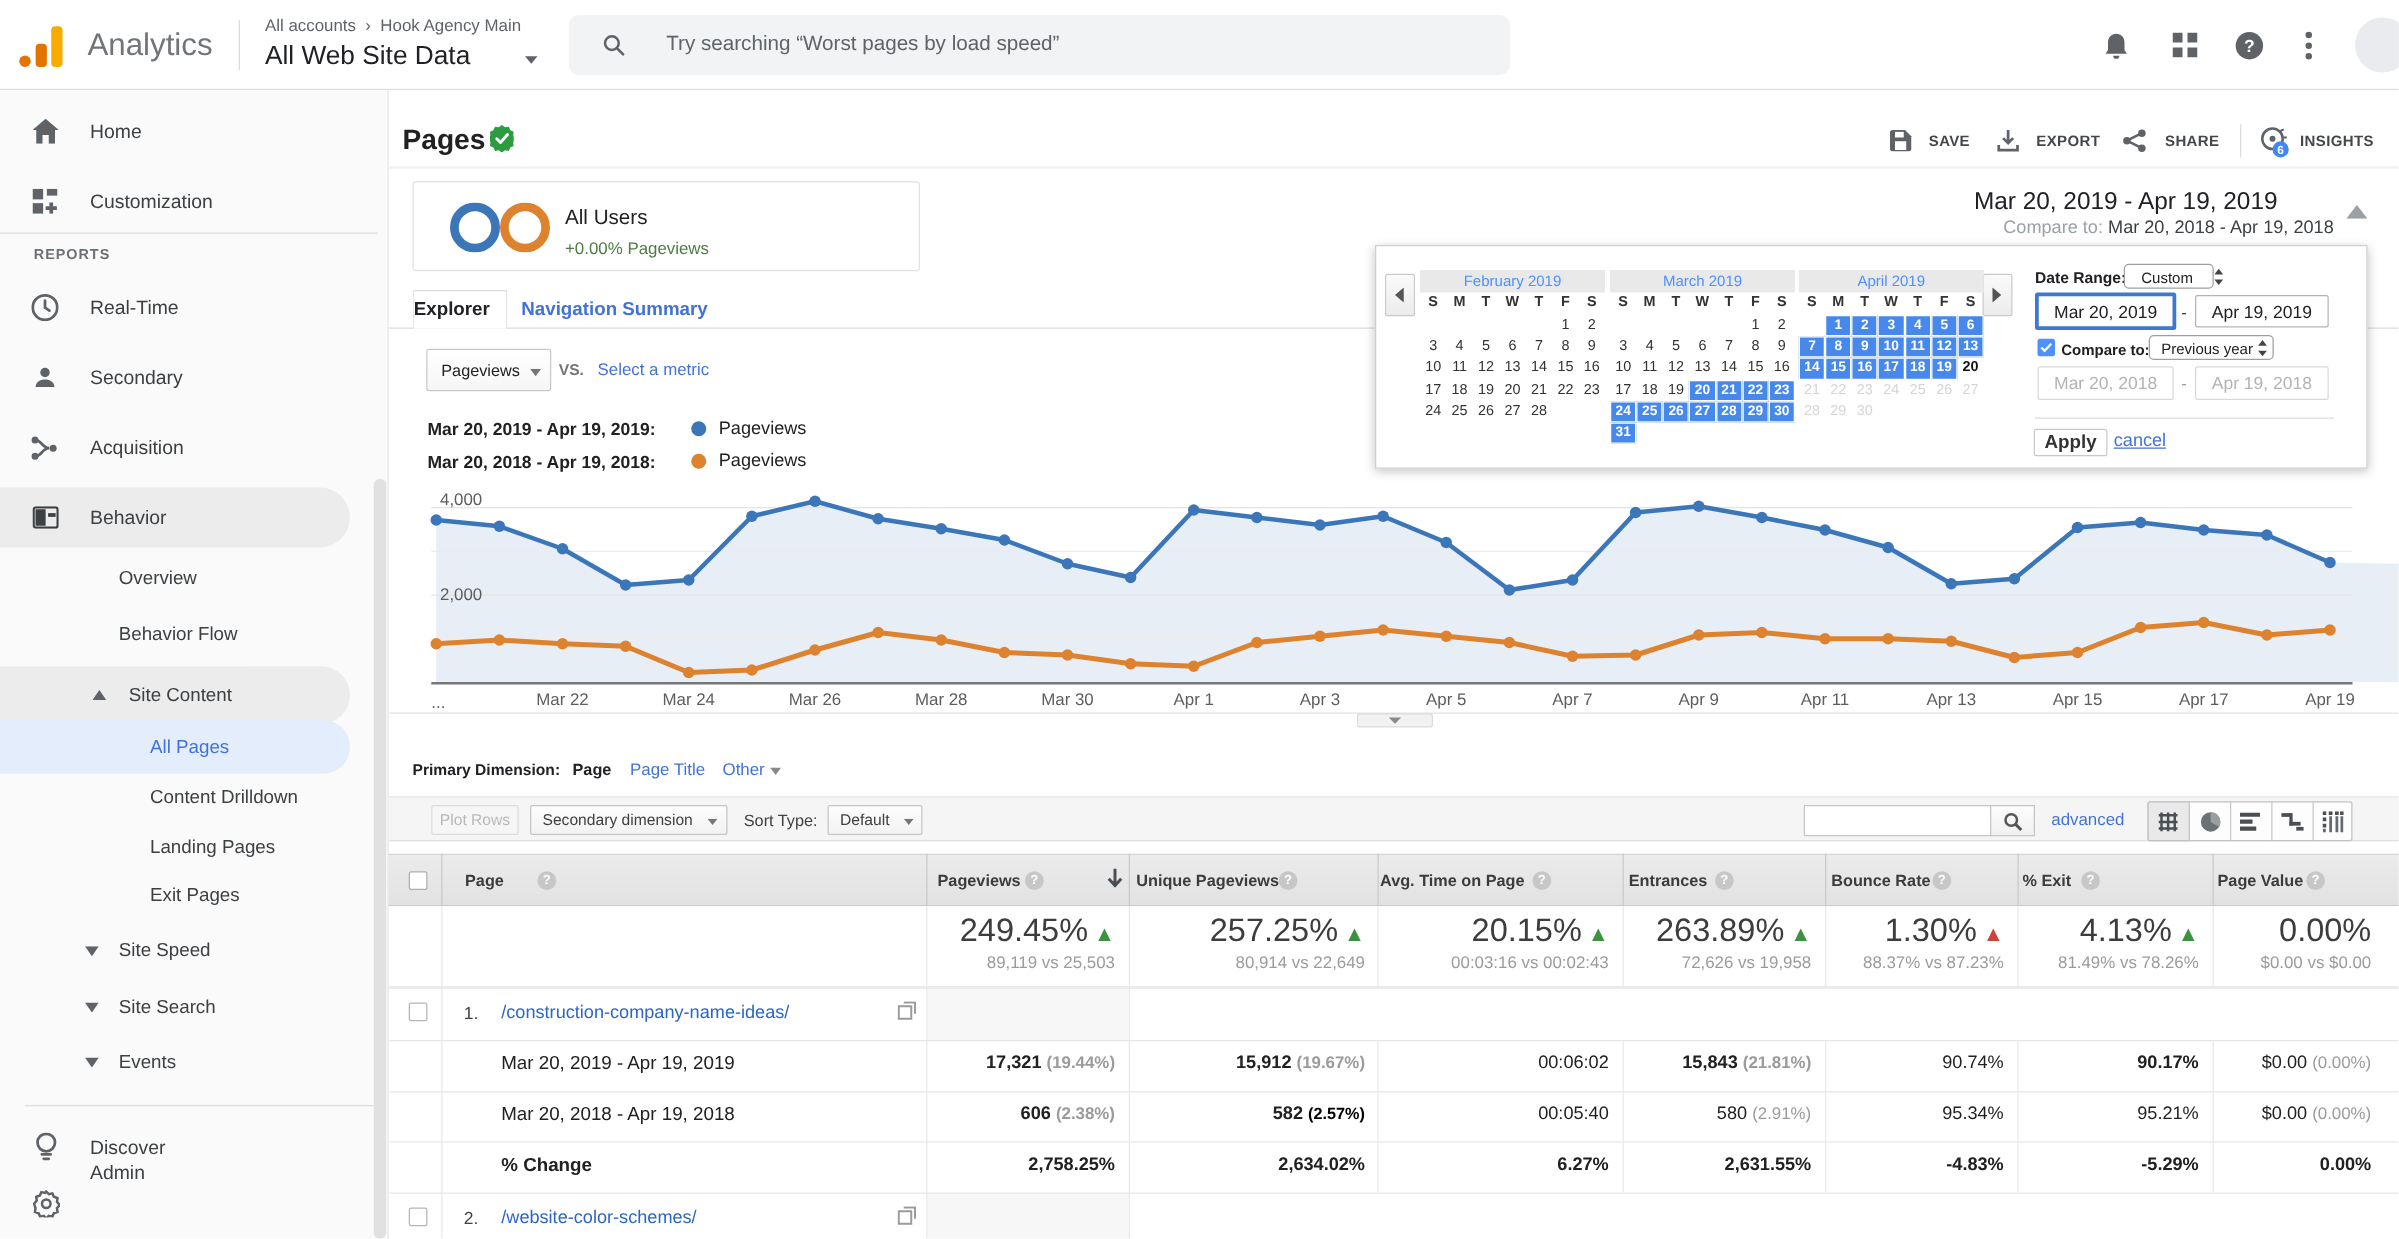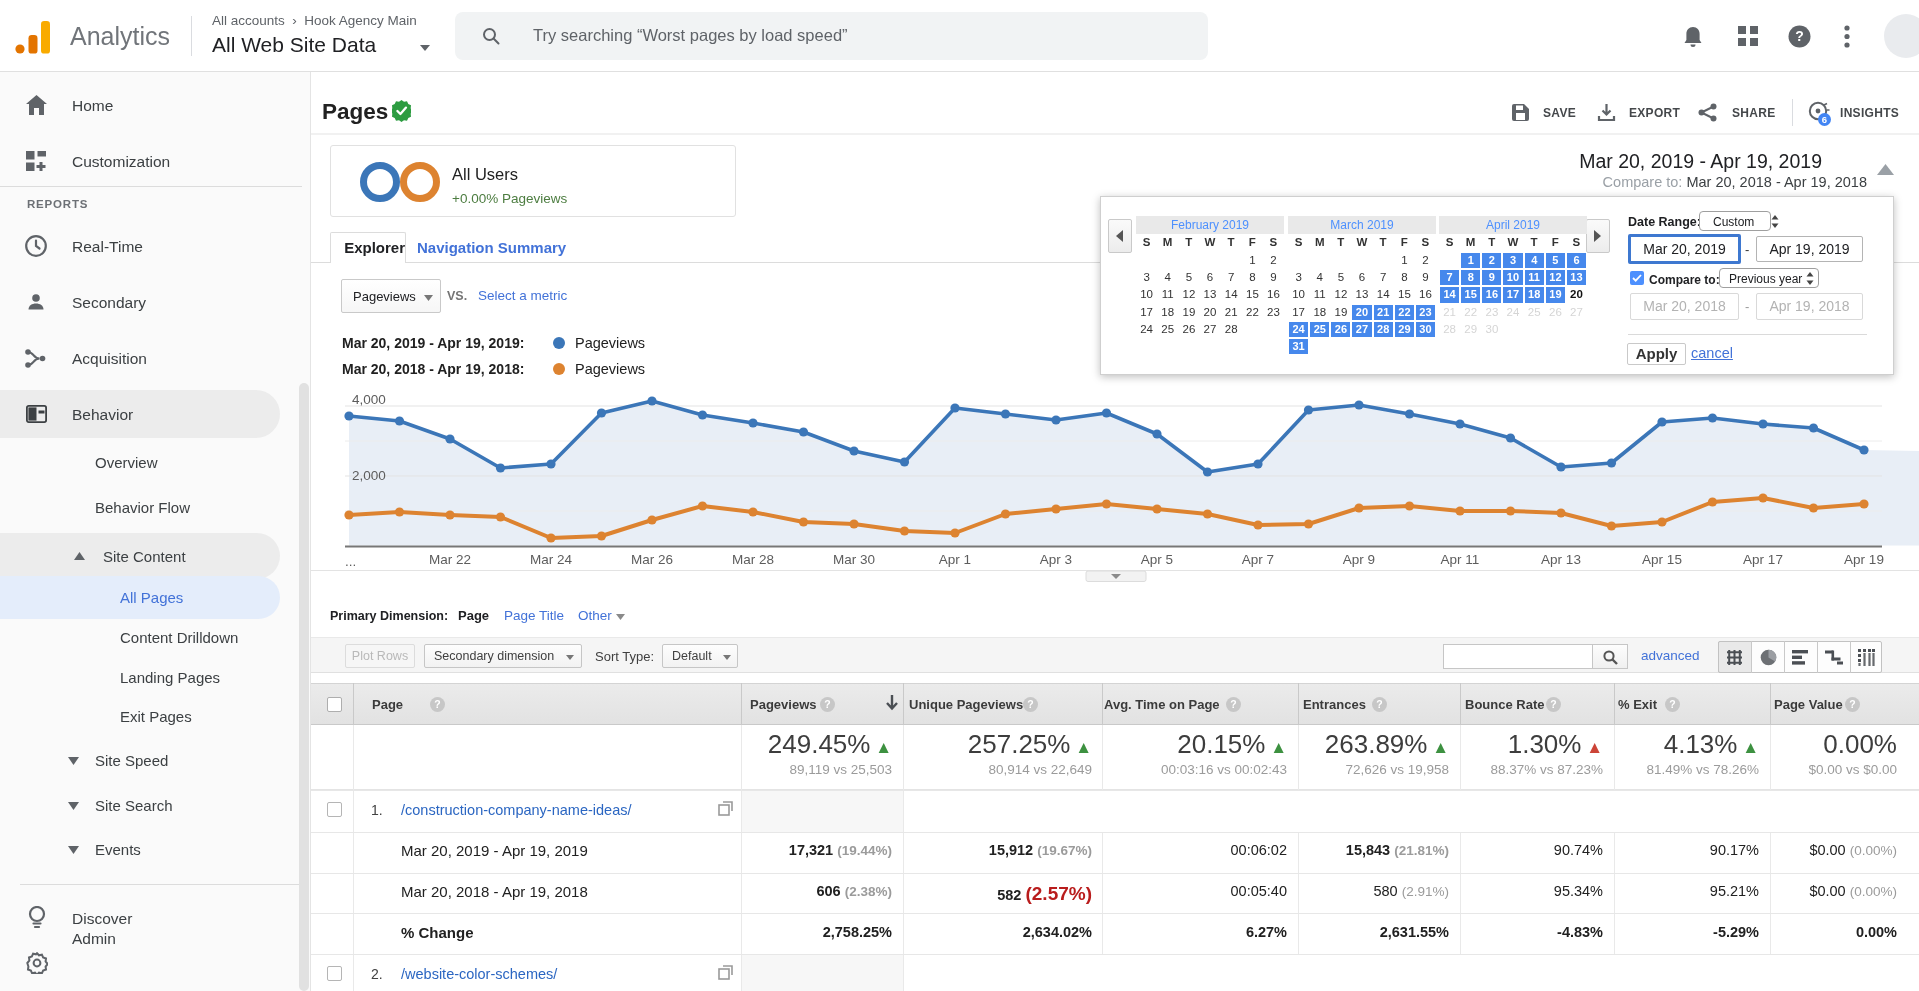--- a/index.html
+++ b/index.html
@@ -183,21 +183,21 @@
     <div class="abs" style="left:121px;top:45px;font-size:13.5px;color:#4d7d41">+0.00% Pageviews</div>
   </div>
 
   <div class="abs" style="left:1211px;top:78px;width:300px;text-align:right;font-size:19.5px;color:#202124">Mar 20, 2019 - Apr 19, 2019</div>
   <div class="abs" style="left:1206px;top:102px;width:350px;text-align:right;font-size:14.5px;color:#3c4043"><span style="color:#9aa0a6">Compare to: </span>Mar 20, 2018 - Apr 19, 2018</div>
   <svg class="abs" style="left:1566px;top:92px" width="17" height="11" viewBox="0 0 17 11">
         <path d="M8.5 0 L17 11 L0 11 Z" fill="#9aa0a6"></path>
       </svg>
 
   <div class="abs" style="left:0;top:190px;width:1608px;height:1px;background:#dcdcdc"></div>
-  <div class="abs" style="left:19px;top:160px;width:76px;height:31px;background:#fff;border:1px solid #dcdcdc;border-bottom:none;border-radius:2px 2px 0 0;text-align:right;font-size:15px;font-weight:bold;color:#202124;line-height:30px">Explorer</div>
+  <div class="abs" style="left:19px;top:160px;width:76px;height:31px;background:#fff;border:1px solid #dcdcdc;border-bottom:none;border-radius:2px 2px 0 0;text-align:left;font-size:15px;font-weight:bold;color:#202124;line-height:30px">Explorer</div>
   <div class="abs" style="left:106px;top:167px;font-size:15px;font-weight:bold;color:#4272d8">Navigation Summary</div>
 
   <div class="abs" style="left:30px;top:207px;width:100px;height:34px;background:linear-gradient(#fff,#f6f6f6);border:1px solid #c9c9c9;border-radius:2px">
     <div class="abs" style="left:11px;top:9px;font-size:13px;color:#202124">Pageviews</div>
     <svg class="abs" style="left:82px;top:15px" width="9" height="6" viewBox="0 0 9 6">
           <path d="M0 0 L9 0 L4.5 6 Z" fill="#777"></path>
         </svg>
   </div>
   <div class="abs" style="left:136px;top:217px;font-size:12.5px;font-weight:bold;color:#757575">VS.</div>
   <div class="abs" style="left:167px;top:216px;font-size:13.5px;color:#4272d8">Select a metric</div>
@@ -450,25 +450,25 @@
 <svg class="abs" style="left:407px;top:211px" width="15" height="15" viewBox="0 0 15 15">
 <rect x="1" y="4" width="10" height="10" fill="none" stroke="#9a9a9a" stroke-width="1.6"></rect>
 <path d="M5 1 H14 V10" fill="none" stroke="#9a9a9a" stroke-width="1.6"></path>
       </svg>
 <div class="abs" style="left:90px;top:252px;font-size:15px;font-weight:normal;color:#212121">Mar 20, 2019 - Apr 19, 2019</div>
 <div class="abs" style="right:1027px;top:252px;font-size:14.5px;font-weight:bold;color:#212121;white-space:nowrap">17,321 <span style="color:#9b9b9b;font-size:13.5px">(19.44%)</span></div>
 <div class="abs" style="right:827px;top:252px;font-size:14.5px;font-weight:bold;color:#212121;white-space:nowrap">15,912 <span style="color:#9b9b9b;font-size:13.5px">(19.67%)</span></div>
 <div class="abs" style="right:632px;top:252px;font-size:14.5px;font-weight:normal;color:#212121;white-space:nowrap">00:06:02</div>
 <div class="abs" style="right:470px;top:252px;font-size:14.5px;font-weight:bold;color:#212121;white-space:nowrap">15,843 <span style="color:#9b9b9b;font-size:13.5px">(21.81%)</span></div>
 <div class="abs" style="right:316px;top:252px;font-size:14.5px;font-weight:normal;color:#212121;white-space:nowrap">90.74%</div>
-<div class="abs" style="right:160px;top:252px;font-size:14.5px;font-weight:normal;color:#212121;white-space:nowrap">90.17%</div>
+<div class="abs" style="right:160px;top:252px;font-size:14.5px;font-weight:bold;color:#212121;white-space:nowrap">90.17%</div>
 <div class="abs" style="right:22px;top:252px;font-size:14.5px;font-weight:normal;color:#212121;white-space:nowrap">$0.00 <span style="color:#9b9b9b;font-size:13.5px">(0.00%)</span></div>
 <div class="abs" style="left:90px;top:293px;font-size:15px;font-weight:normal;color:#212121">Mar 20, 2018 - Apr 19, 2018</div>
 <div class="abs" style="right:1027px;top:293px;font-size:14.5px;font-weight:bold;color:#212121;white-space:nowrap">606 <span style="color:#9b9b9b;font-size:13.5px">(2.38%)</span></div>
-<div class="abs" style="right:827px;top:293px;font-size:14.5px;font-weight:bold;color:#212121;white-space:nowrap">582 <span style="color:#b91c1c;font-size:19px">(2.57%)</span></div>
+<div class="abs" style="right:827px;top:293px;font-size:14.5px;font-weight:bold;color:#212121;white-space:nowrap">582 <span style="color:#000000;font-size:13px">(2.57%)</span></div>
 <div class="abs" style="right:632px;top:293px;font-size:14.5px;font-weight:normal;color:#212121;white-space:nowrap">00:05:40</div>
 <div class="abs" style="right:470px;top:293px;font-size:14.5px;font-weight:normal;color:#212121;white-space:nowrap">580 <span style="color:#9b9b9b;font-size:13.5px">(2.91%)</span></div>
 <div class="abs" style="right:316px;top:293px;font-size:14.5px;font-weight:normal;color:#212121;white-space:nowrap">95.34%</div>
 <div class="abs" style="right:160px;top:293px;font-size:14.5px;font-weight:normal;color:#212121;white-space:nowrap">95.21%</div>
 <div class="abs" style="right:22px;top:293px;font-size:14.5px;font-weight:normal;color:#212121;white-space:nowrap">$0.00 <span style="color:#9b9b9b;font-size:13.5px">(0.00%)</span></div>
 <div class="abs" style="left:90px;top:334px;font-size:15px;font-weight:bold;color:#212121">% Change</div>
 <div class="abs" style="right:1027px;top:334px;font-size:14.5px;font-weight:bold;color:#212121;white-space:nowrap">2,758.25%</div>
 <div class="abs" style="right:827px;top:334px;font-size:14.5px;font-weight:bold;color:#212121;white-space:nowrap">2,634.02%</div>
 <div class="abs" style="right:632px;top:334px;font-size:14.5px;font-weight:bold;color:#212121;white-space:nowrap">6.27%</div>
 <div class="abs" style="right:470px;top:334px;font-size:14.5px;font-weight:bold;color:#212121;white-space:nowrap">2,631.55%</div>

